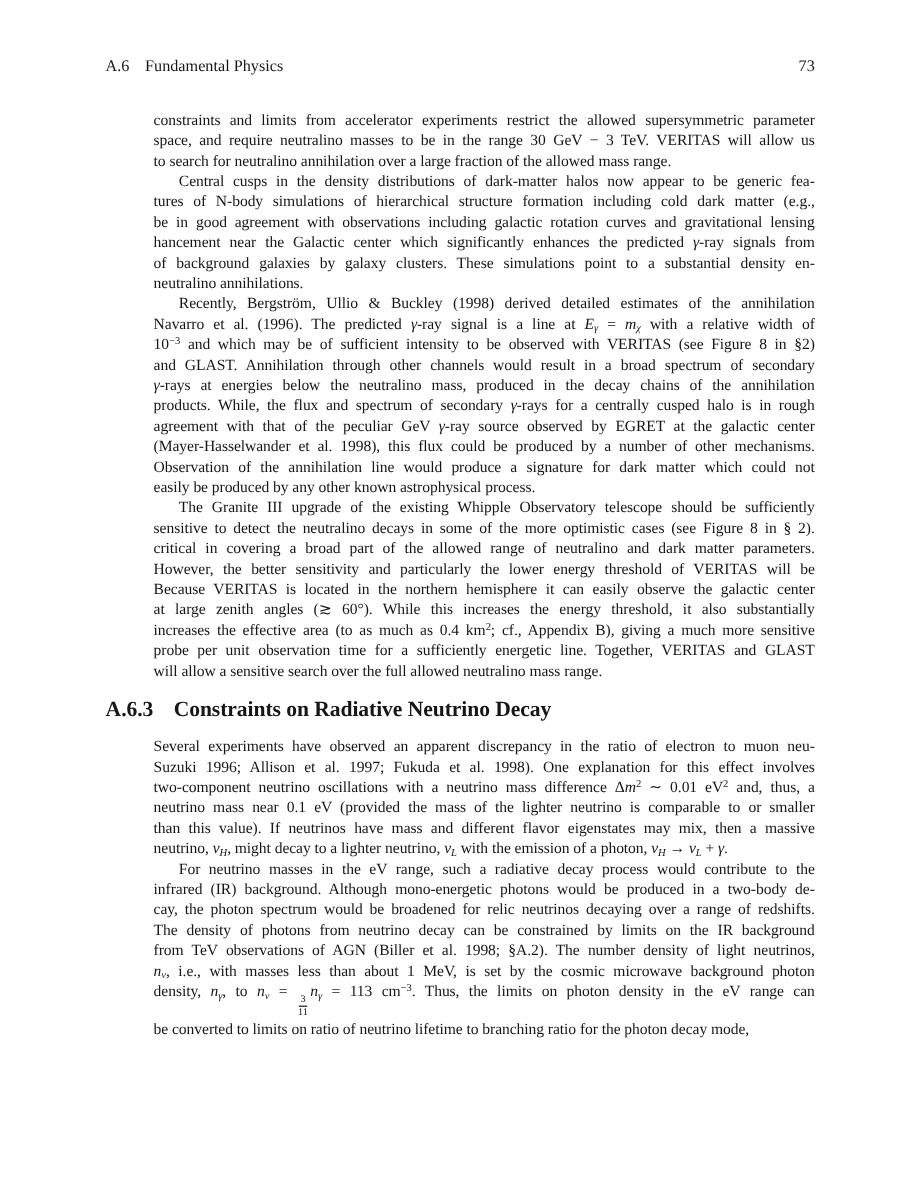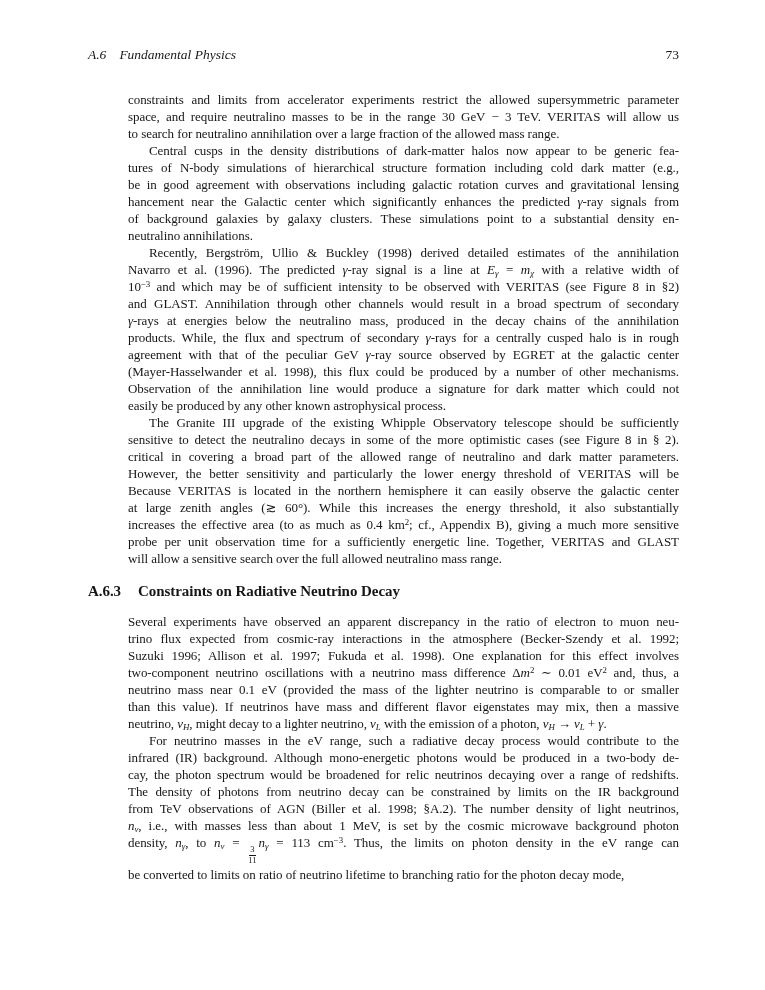--- a/index.html
+++ b/index.html
@@ -11,30 +11,30 @@
     padding: 47px 86px 0 88px;
     font-family: "Liberation Serif", "DejaVu Serif", serif;
     color: #161616;
     overflow: hidden;
   }
   .pg-header {
     display: flex; justify-content: space-between; align-items: baseline;
     font-size: 13.5px; line-height: 16px;
     margin-bottom: 28px;
   }
-  .running-head { font-style: italic; }
+  .running-head { }
   .running-head .sec-num { margin-right: 13px; }
   .page-num { font-style: normal; }
   .doc-body { font-size: 13px; line-height: 17px; letter-spacing: -0.06px; }
   .para { margin: 0; }
   .line { text-align: justify; text-align-last: justify; margin-left: 40px; }
   .line.last { text-align-last: left; }
   .line.first-indent { text-indent: 21px; }
   .section-heading {
-    font-weight: bold; font-size: 15px; line-height: 18px;
+    font-weight: bold; font-size: 18px; line-height: 18px;
     margin: 15px 0 13px 0;
   }
   .section-heading .h-num { margin-right: 17px; }
   i { font-style: italic; }
   sub { font-size: 68%; vertical-align: -0.25em; line-height: 0; }
   sup { font-size: 68%; vertical-align: 0.5em; line-height: 0; }
   .frac {
     display: inline-flex; flex-direction: column; align-items: center;
     vertical-align: -5px; font-size: 8.5px; line-height: 1.15;
     margin: 0 2px 0 1px; font-style: normal; letter-spacing: 0;
@@ -84,21 +84,20 @@
         <div class="line">However, the better sensitivity and particularly the lower energy threshold of VERITAS will be</div>
         <div class="line">Because VERITAS is located in the northern hemisphere it can easily observe the galactic center</div>
         <div class="line">at large zenith angles (≳ 60°).  While this increases the energy threshold, it also substantially</div>
         <div class="line">increases the effective area (to as much as 0.4 km<sup>2</sup>; cf., Appendix B), giving a much more sensitive</div>
         <div class="line">probe per unit observation time for a sufficiently energetic line. Together, VERITAS and GLAST</div>
         <div class="line last">will allow a sensitive search over the full allowed neutralino mass range.</div>
       </div>
       <div class="section-heading"><span class="h-num">A.6.3</span><span>Constraints on Radiative Neutrino Decay</span></div>
       <div class="para">
         <div class="line">Several experiments have observed an apparent discrepancy in the ratio of electron to muon neu-</div>
-        <div class="line">trino flux expected from cosmic-ray interactions in the atmosphere (Becker-Szendy et al. 1992;</div>
         <div class="line">Suzuki 1996; Allison et al. 1997; Fukuda et al. 1998).  One explanation for this effect involves</div>
         <div class="line">two-component neutrino oscillations with a neutrino mass difference Δ<i>m</i><sup>2</sup> ∼ 0.01 eV<sup>2</sup> and, thus, a</div>
         <div class="line">neutrino mass near 0.1 eV (provided the mass of the lighter neutrino is comparable to or smaller</div>
         <div class="line">than this value). If neutrinos have mass and different flavor eigenstates may mix, then a massive</div>
         <div class="line last">neutrino, <i>ν<sub>H</sub></i>, might decay to a lighter neutrino, <i>ν<sub>L</sub></i> with the emission of a photon, <i>ν<sub>H</sub></i> → <i>ν<sub>L</sub></i> + <i>γ</i>.</div>
       </div>
       <div class="para">
         <div class="line first-indent">For neutrino masses in the eV range, such a radiative decay process would contribute to the</div>
         <div class="line">infrared (IR) background. Although mono-energetic photons would be produced in a two-body de-</div>
         <div class="line">cay, the photon spectrum would be broadened for relic neutrinos decaying over a range of redshifts.</div>

